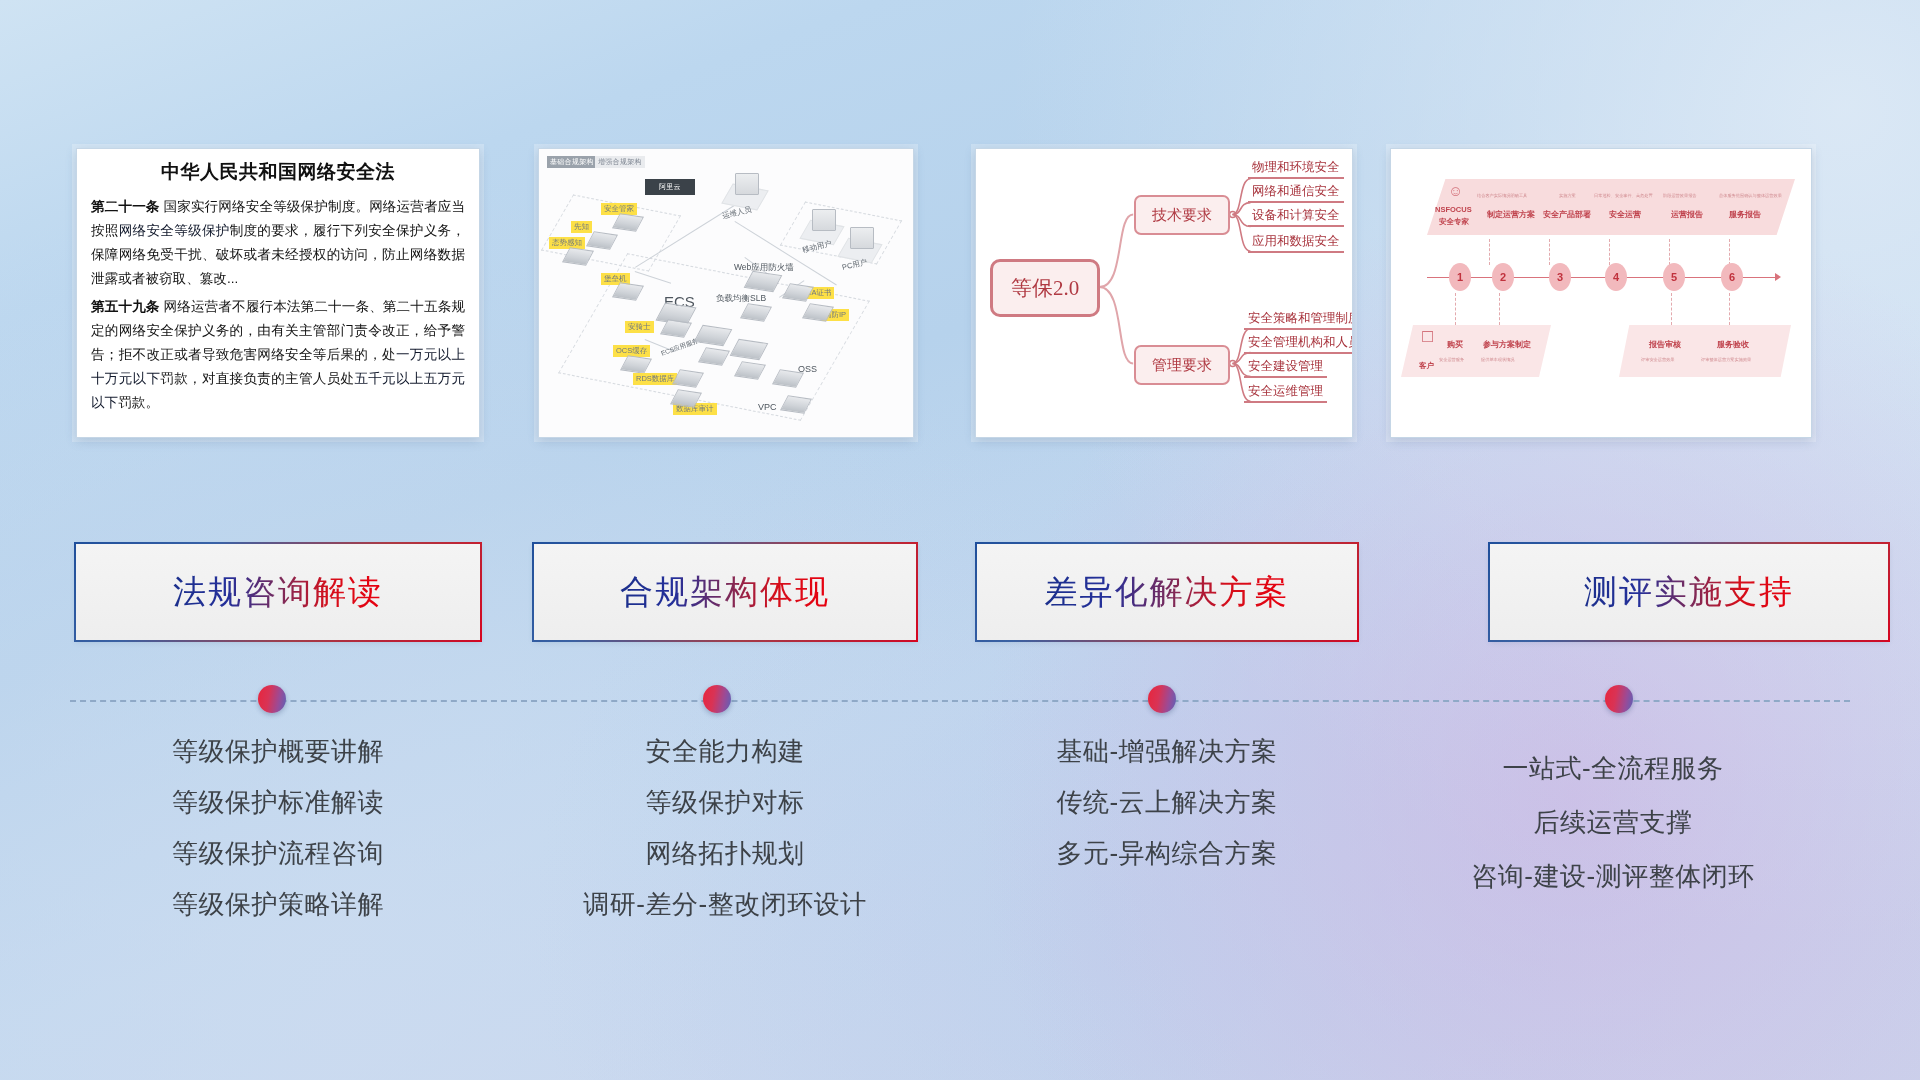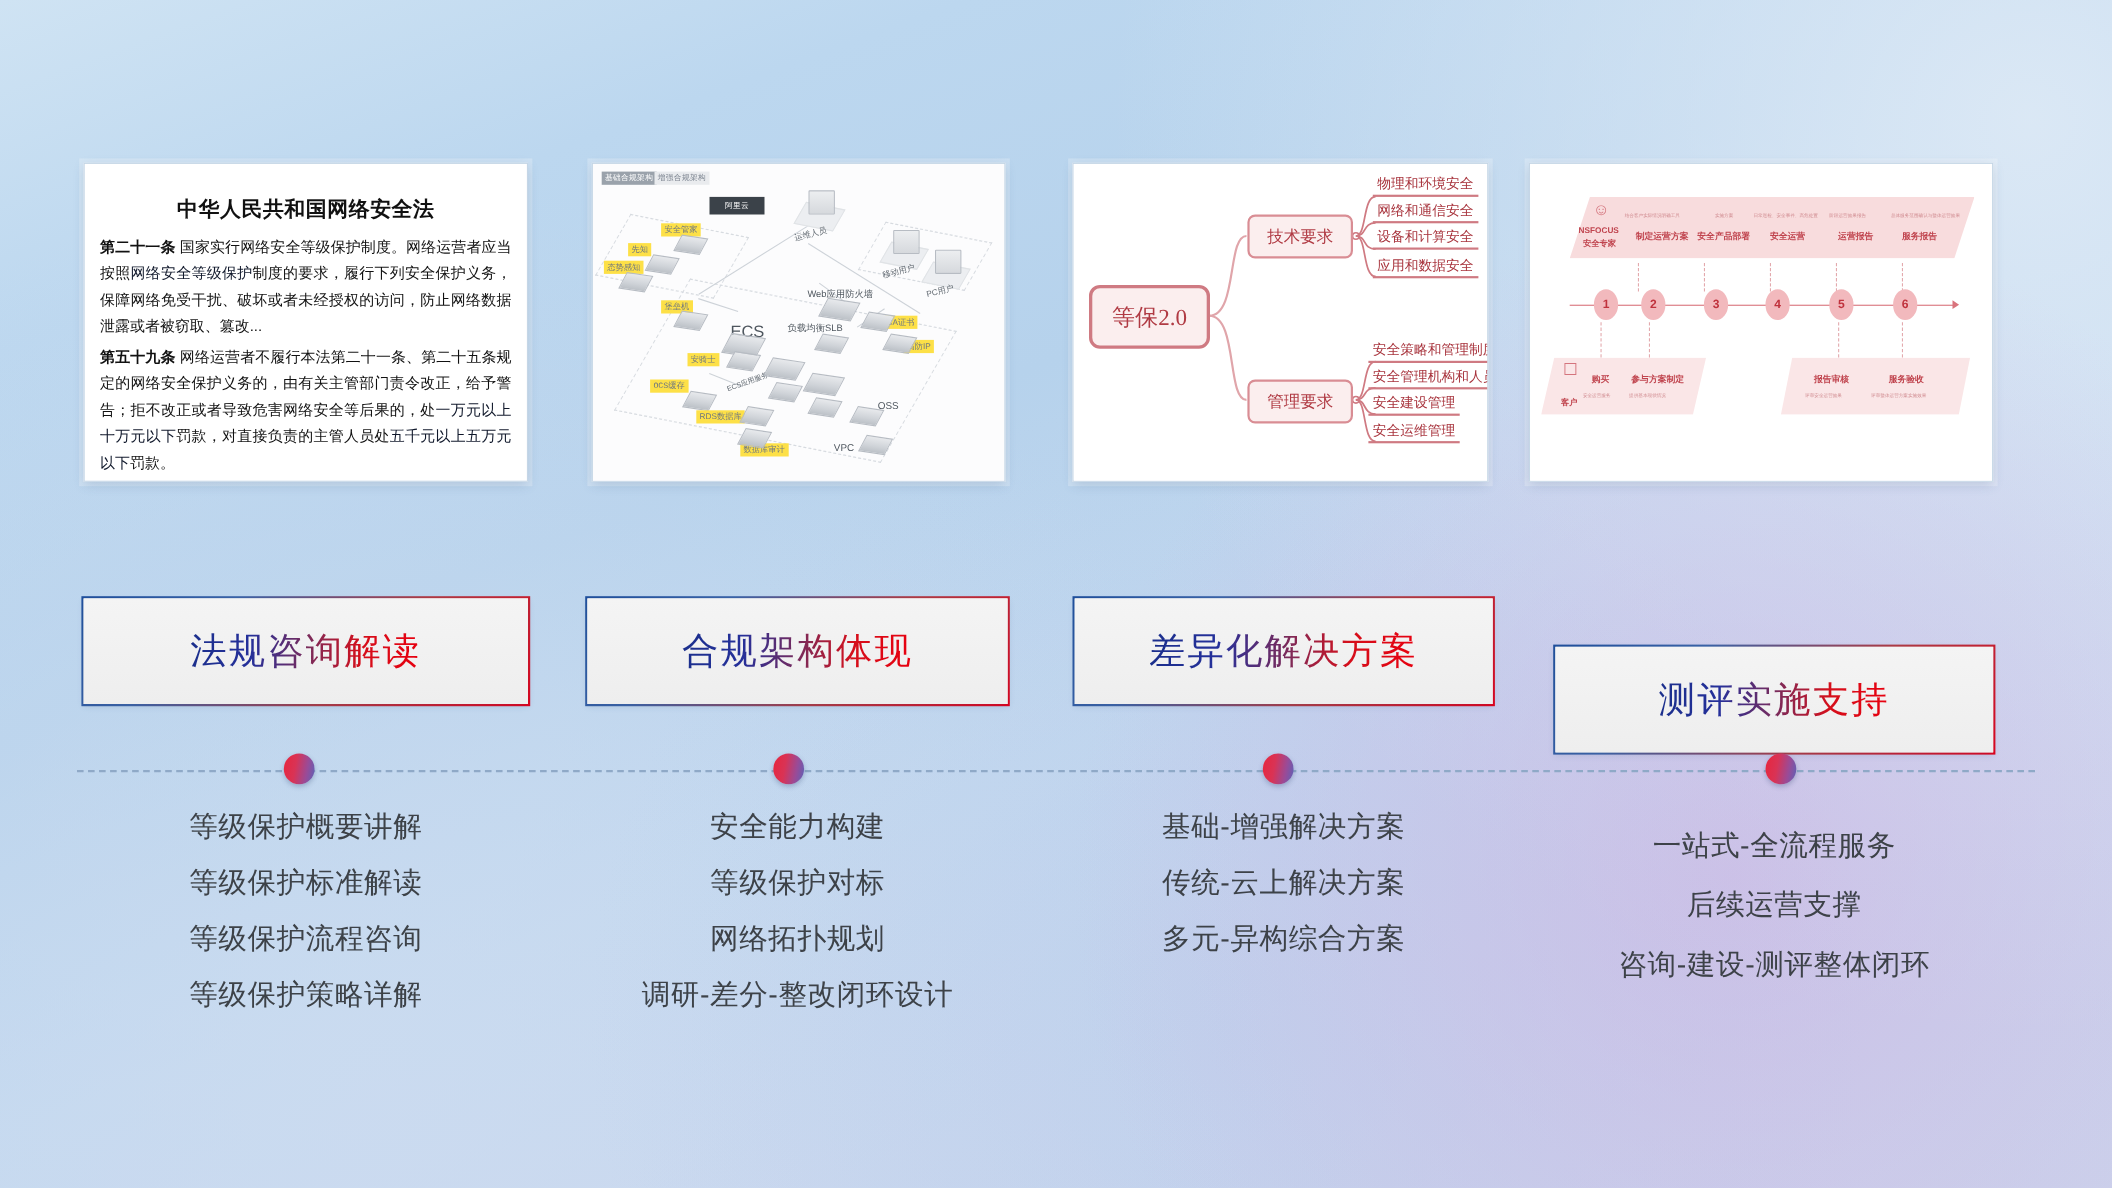--- a/index.html
+++ b/index.html
@@ -26,21 +26,21 @@
   }
   .card.c1{left:76px;  width:404px; height:290px;}
   .card.c2{left:538px; width:376px; height:290px;}
   .card.c3{left:975px; width:378px; height:290px;}
   .card.c4{left:1390px;width:422px; height:290px;}
 
   
   .law{padding:10px 14px 8px 14px; color:#111;}
   .law-title{
     text-align:center;font-weight:bold;font-size:19px;letter-spacing:.5px;
-    margin:18px 0 10px 0;color:#111;
+    margin:0 0 10px 0;color:#111;
   }
   .law p{font-size:13.6px;line-height:1.77;text-align:justify;color:#111;}
   .law p + p{margin-top:4px;}
   .law b{font-weight:bold;}
   .law .r{color:#0f172a;}
 
   
   .arch{position:relative;width:100%;height:100%;background:#fcfcfd;}
   .arch .tag{
     position:absolute;font-size:7px;color:#fff;background:#9aa2ab;
@@ -147,21 +147,21 @@
   }
   .tbox .tx{
     font-size:33px;font-weight:500;letter-spacing:2px;
     background:linear-gradient(90deg,#1b2f8c 0%,#25309a 26%,#7e2a58 52%,#d50f1b 74%,#e8000f 100%);
     -webkit-background-clip:text;background-clip:text;color:transparent;
     -webkit-text-fill-color:transparent;
   }
   .tbox.b1{left:76px;  width:404px;}
   .tbox.b2{left:534px; width:382px;}
   .tbox.b3{left:977px; width:380px;}
-  .tbox.b4{left:1414px;width:398px;margin-top:44px;}
+  .tbox.b4{left:1490px;width:398px;}
 
   
   .tl{position:absolute;top:696px;left:0;width:1920px;height:10px;}
   .tl-line{
     position:absolute;left:70px;top:4px;width:1780px;height:0;
     border-top:2px dashed #8fa9c7;
   }
   .tl-dot{
     position:absolute;top:-11px;width:28px;height:28px;border-radius:50%;
     background:linear-gradient(100deg,#e8253c 0%,#d93355 38%,#9a4b97 72%,#5a62b8 100%);
@@ -245,21 +245,21 @@
         <div class="node" style="left:76px;top:135px;"></div>
 
         <div class="lbl plain" style="left:122px;top:143px;font-size:15px;color:#4e565e;">ECS</div>
         <div class="node" style="left:120px;top:156px;width:34px;height:18px;"></div>
 
         <div class="lbl" style="left:86px;top:172px;">安骑士</div>
         <div class="node" style="left:124px;top:172px;"></div>
 
         <div class="lbl plain" style="left:118px;top:192px;font-size:6.5px;transform:rotate(-20deg);">ECS应用服务器</div>
 
-        <div class="lbl" style="left:52px;top:196px;font-family:Liberation Mono, monospace;">OCS缓存</div>
+        <div class="lbl" style="left:74px;top:196px;">OCS缓存</div>
         <div class="node" style="left:84px;top:208px;"></div>
 
         <div class="lbl" style="left:94px;top:224px;">RDS数据库</div>
         <div class="node" style="left:136px;top:222px;"></div>
 
         <div class="lbl" style="left:134px;top:254px;">数据库审计</div>
         <div class="node" style="left:134px;top:242px;"></div>
 
         <div class="lbl plain" style="left:192px;top:112px;font-size:8.5px;color:#4e565e;">Web应用防火墙</div>
         <div class="node" style="left:208px;top:124px;width:32px;height:17px;"></div>

